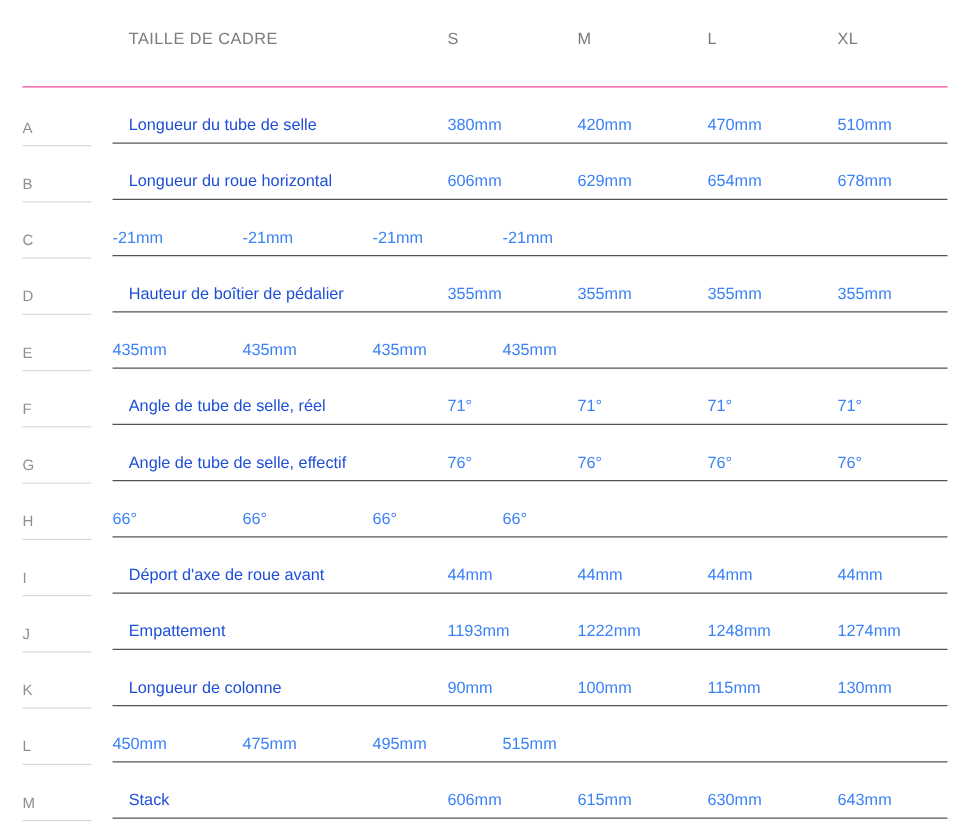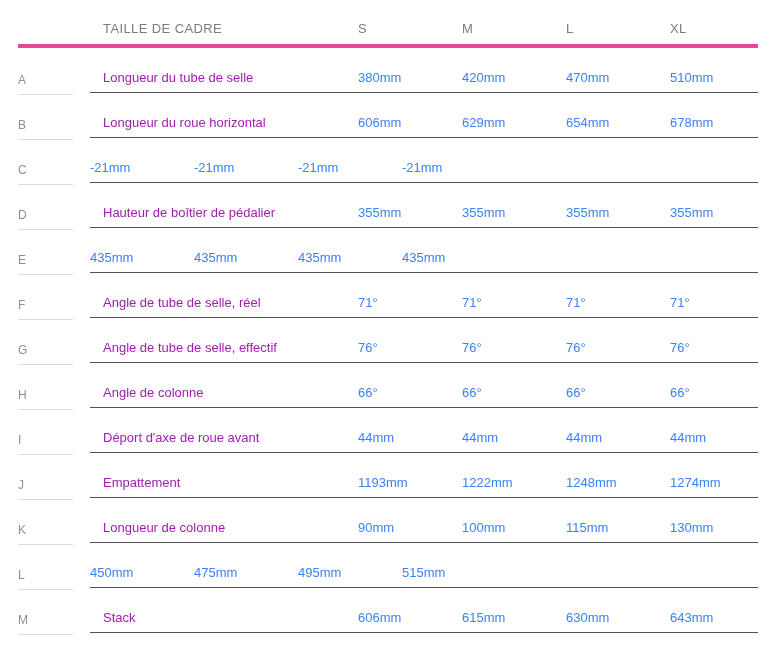--- a/index.html
+++ b/index.html
@@ -14,24 +14,24 @@
   }
   .geo-table {
     position: absolute;
     left: 18px;
     top: 0;
     width: 740px;
   }
   
   .header-row {
     display: flex;
-    height: 48px;
-    box-sizing: border-box;
-    align-items: flex-end;
-    border-bottom: 4px solid #ec4899;
+    height: 70px;
+    box-sizing: border-box;
+    align-items: center;
+    border-bottom: 1px solid #ec4899;
   }
   .header-spacer {
     width: 55px;
     margin-right: 17px;
     flex: none;
   }
   .header-content {
     flex: 1;
     display: flex;
     align-items: flex-end;
@@ -80,21 +80,21 @@
     align-items: flex-end;
     padding-bottom: 7px;
     border-bottom: 1.5px solid #535457;
   }
   .row-label {
     box-sizing: border-box;
     width: 268px;
     padding-left: 13px;
     flex: none;
     font-size: 13px;
-    color: #a21caf;
+    color: #1d4ed8;
   }
   .row-value {
     width: 104px;
     flex: none;
     font-size: 13px;
     color: #3b82f6;
   }
   .row-value.last { width: 88px; }
 </style>
 </head>
@@ -185,21 +185,20 @@
       <div class="row-value">76°</div>
       <div class="row-value">76°</div>
       <div class="row-value">76°</div>
       <div class="row-value last">76°</div>
     </div>
   </div>
 
   <div class="data-row">
     <div class="letter-cell">H</div>
     <div class="row-content">
-      <div class="row-label">Angle de colonne</div>
       <div class="row-value">66°</div>
       <div class="row-value">66°</div>
       <div class="row-value">66°</div>
       <div class="row-value last">66°</div>
     </div>
   </div>
 
   <div class="data-row">
     <div class="letter-cell">I</div>
     <div class="row-content">

